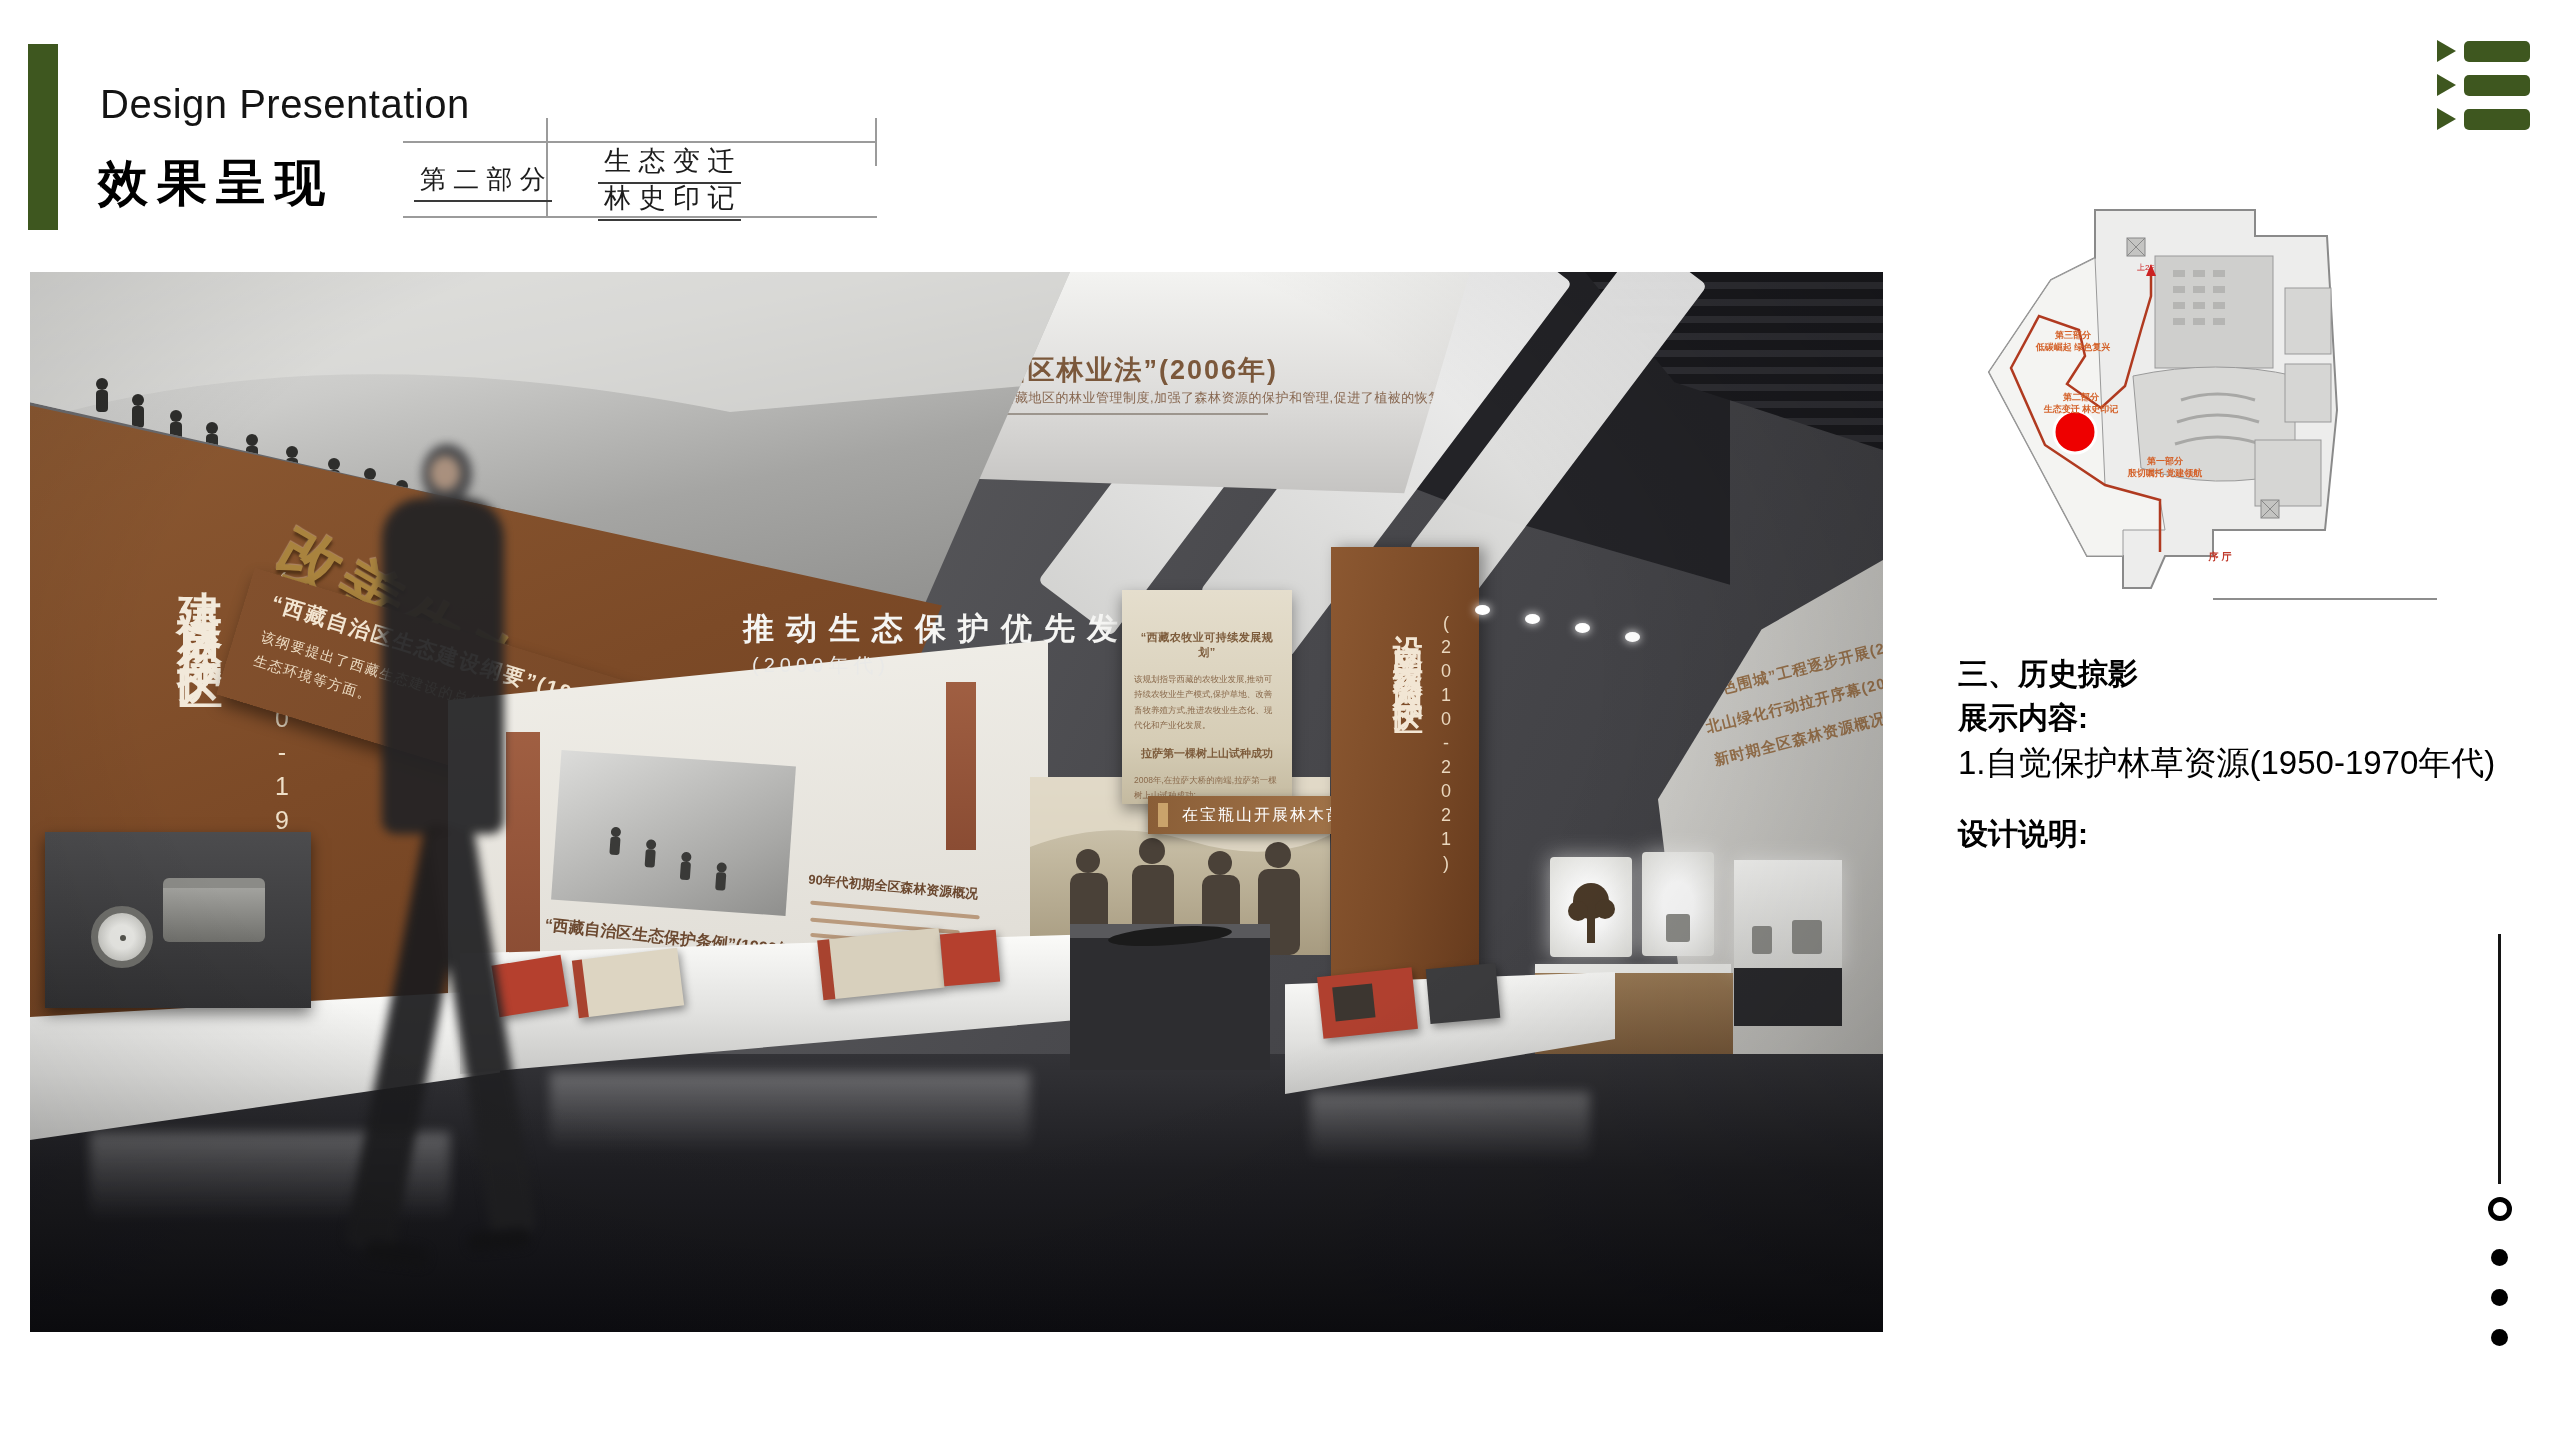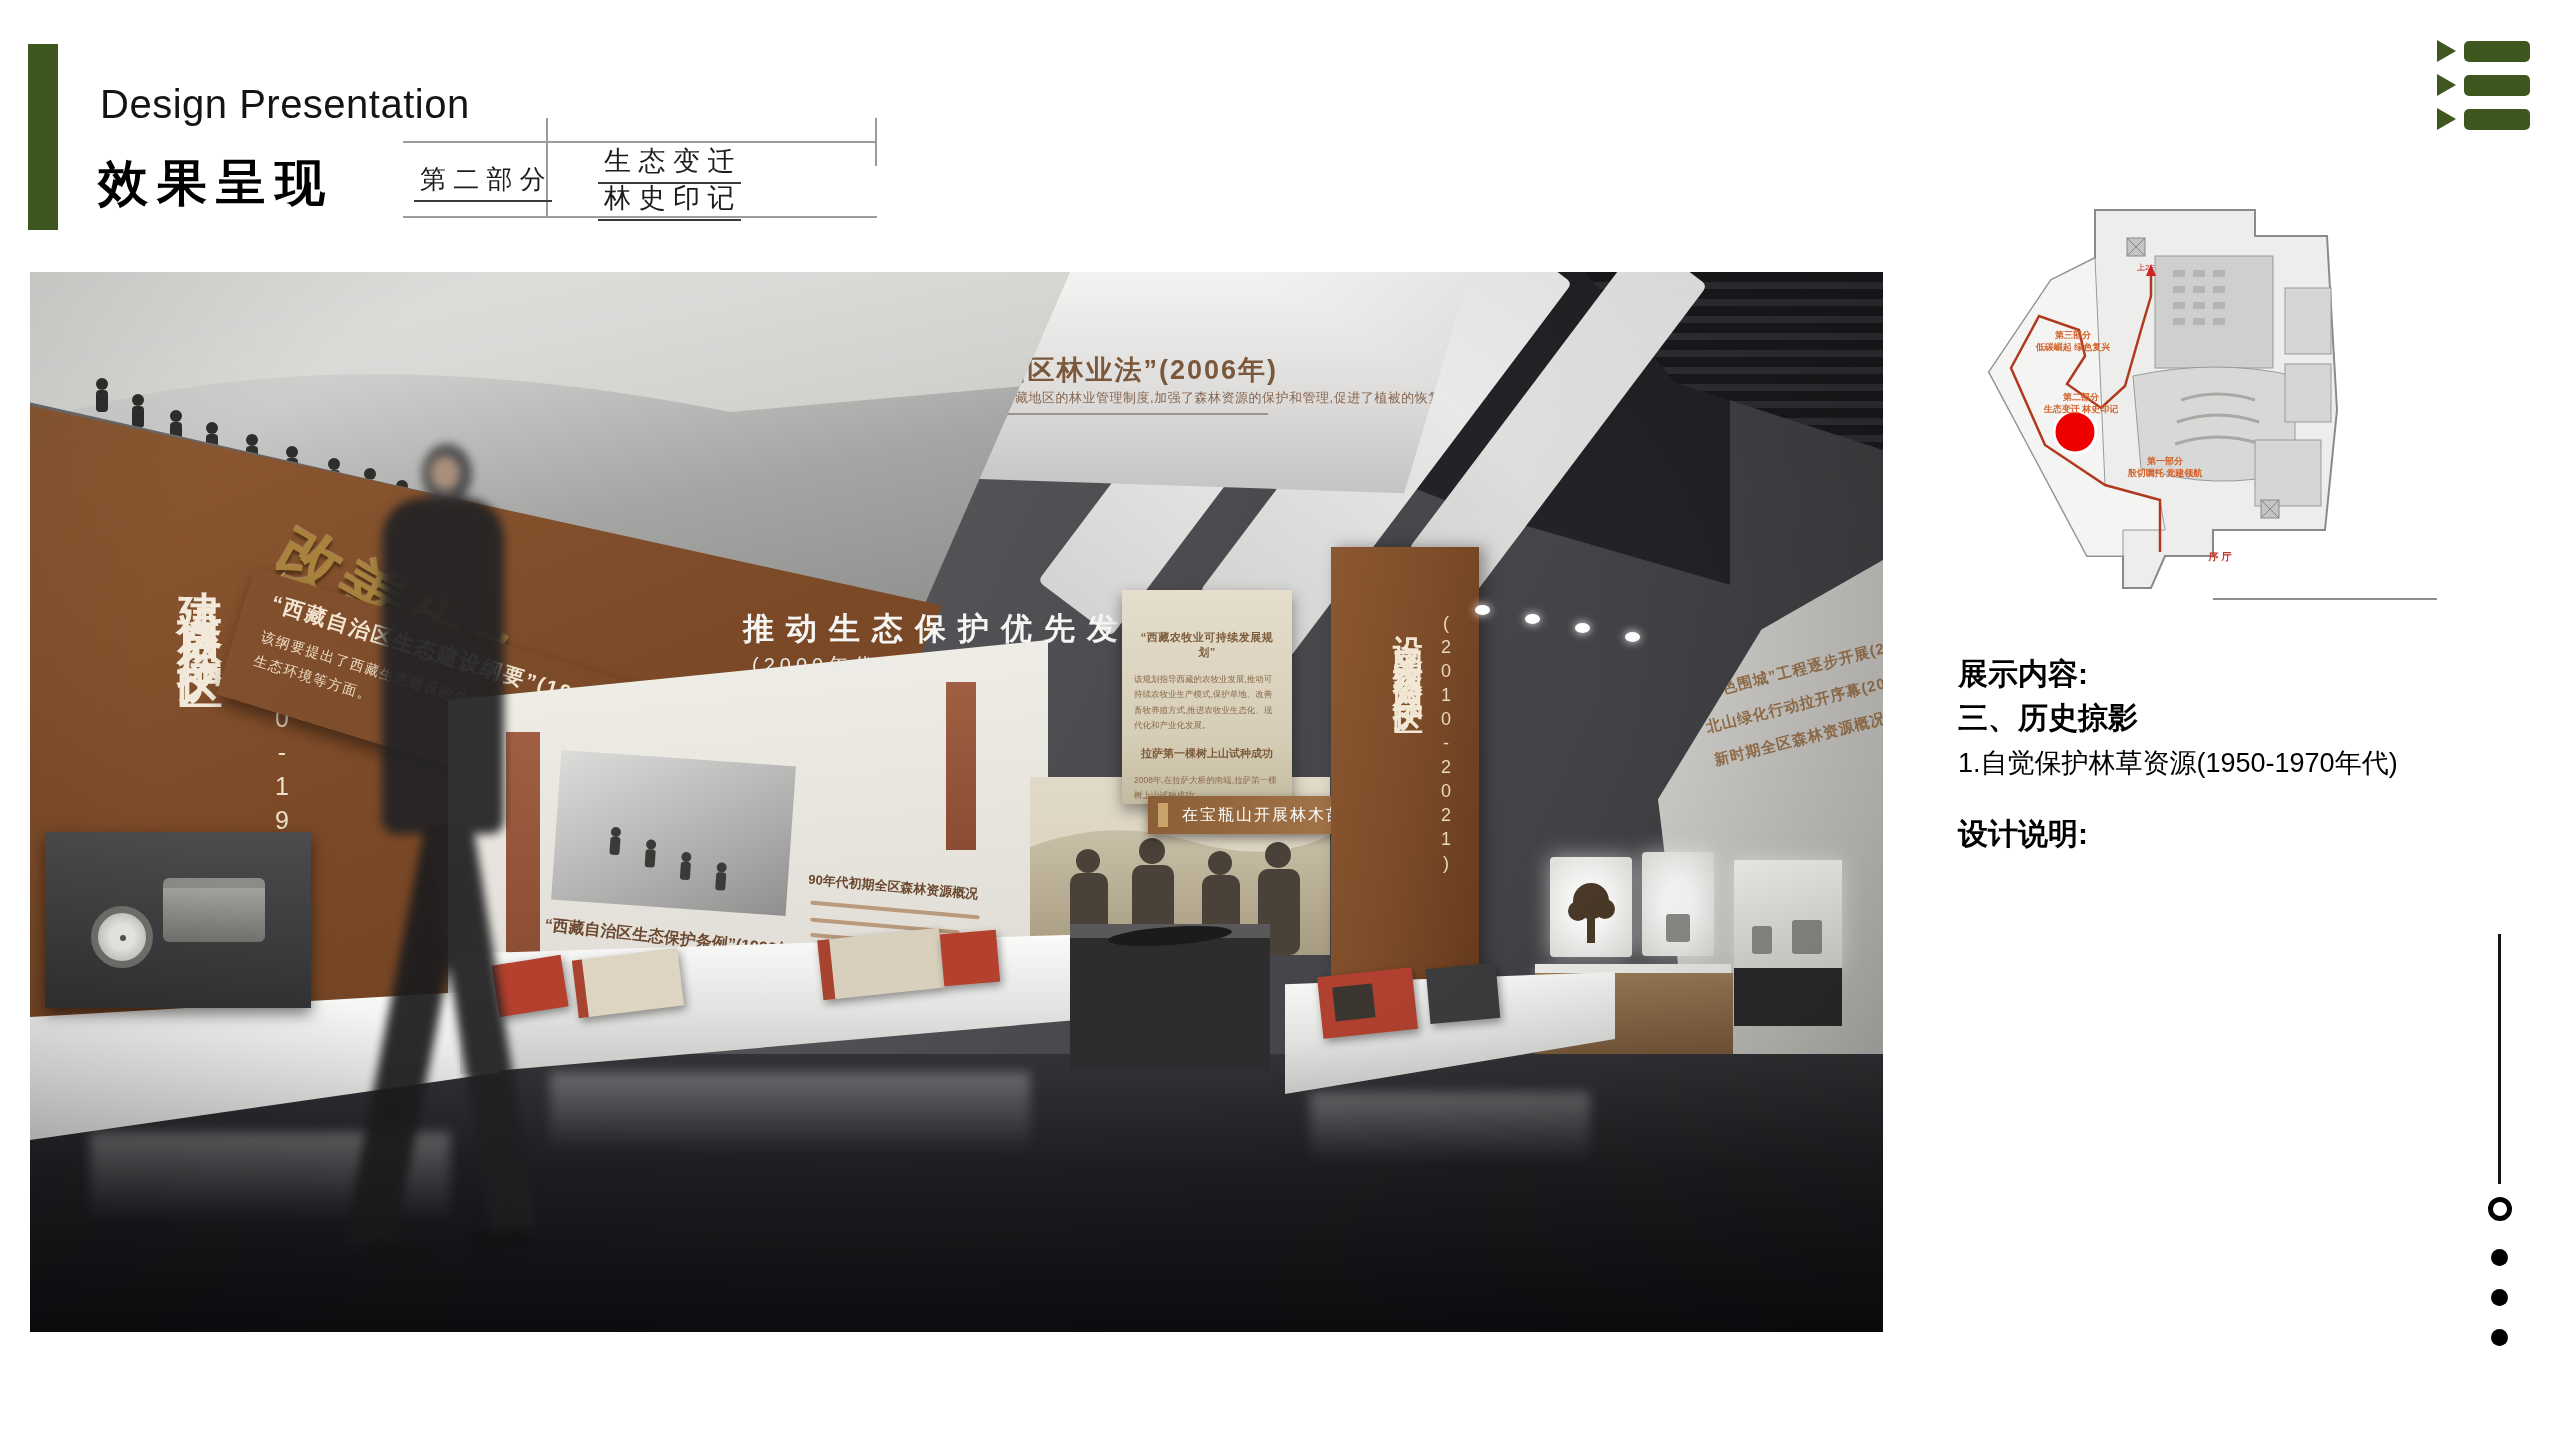--- a/index.html
+++ b/index.html
@@ -25,21 +25,21 @@
   .list-icon{left:2437px;top:40px;width:100px;}
   .list-row{display:flex;align-items:center;margin-bottom:12px;height:22px;}
   .list-tri{width:0;height:0;border-left:19px solid #3e571f;border-top:11px solid transparent;border-bottom:11px solid transparent;margin-right:8px;}
   .list-bar{width:66px;height:21px;background:#3e571f;border-radius:5px;}
 
   
   .fp{left:1955px;top:200px;width:410px;height:398px;}
   .fp-underline{left:2213px;top:598px;width:224px;height:2px;background:#8d8d8d;}
   .content{left:1958px;top:652px;width:525px;}
   .c-h{font-size:30px;font-weight:bold;line-height:44px;}
-  .c-item{font-size:27px;line-height:46px;white-space:nowrap;}
+  .c-item{font-size:33px;line-height:46px;white-space:nowrap;}
   .c-para{font-size:29px;line-height:45px;margin-top:4px;letter-spacing:.4px;}
   .c-para span{font-weight:normal;}
   .c-para span.bold{font-weight:bold;}
   .design-h{margin-top:26px;}
 
   
   .pg-line{left:2498px;top:934px;width:3px;height:250px;background:#141414;}
   .pg-ring{left:2488px;top:1197px;width:14px;height:14px;border:5px solid #000;border-radius:50%;background:#fff;}
   .pg-dot{width:17px;height:17px;border-radius:50%;background:#000;left:2491px;}
 
@@ -252,22 +252,22 @@
       <text x="210" y="264">第一部分</text>
       <text x="210" y="276">殷切嘱托 党建领航</text>
     </g>
     <text x="265" y="360" font-size="10" fill="#c0392b" font-weight="bold" text-anchor="middle">序 厅</text>
     <text x="182" y="70" font-size="8" fill="#c22">上2F</text>
   </svg>
 </div>
 <div class="abs fp-underline"></div>
 
 <div class="abs content">
+  <div class="c-h">三、历史掠影</div>
   <div class="c-h">展示内容:</div>
-  <div class="c-h">三、历史掠影</div>
   <div class="c-item">1.自觉保护林草资源(1950-1970年代)</div>
   <div class="c-h design-h">设计说明:</div>
 </div>
 
 <div class="abs pg-line"></div>
 <div class="abs pg-ring"></div>
 <div class="abs pg-dot" style="top:1249px;"></div>
 <div class="abs pg-dot" style="top:1289px;"></div>
 <div class="abs pg-dot" style="top:1329px;"></div>
 

